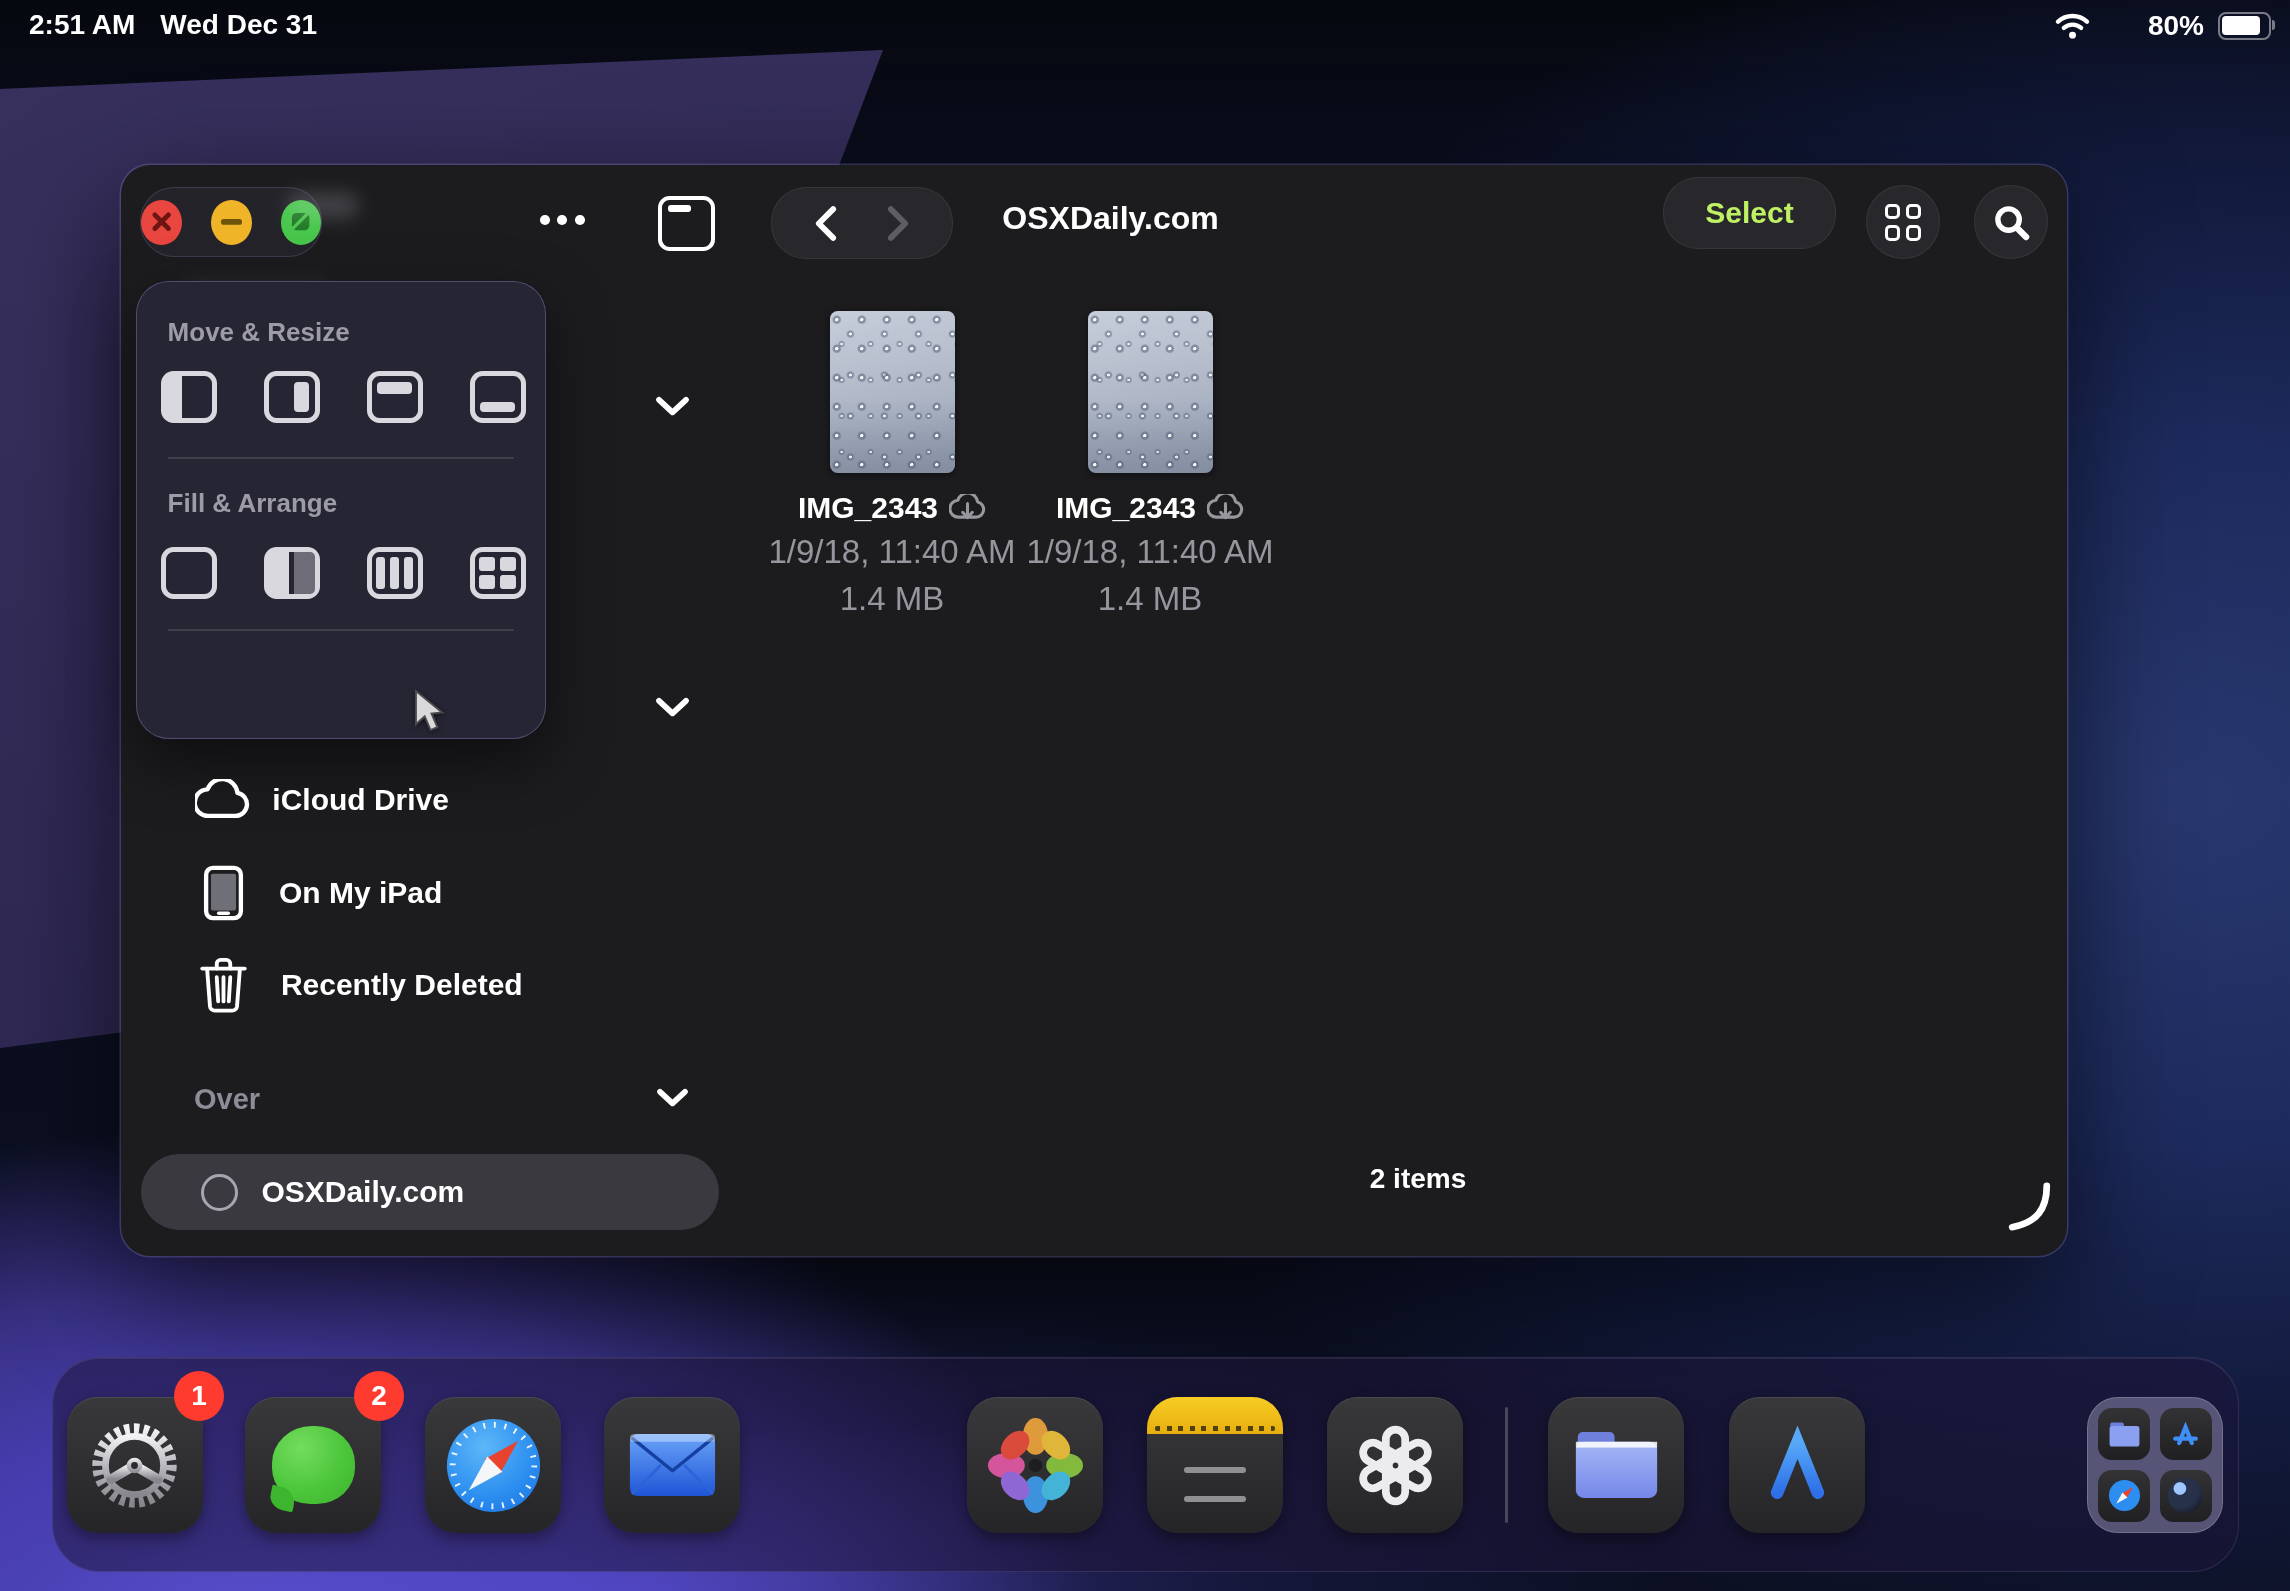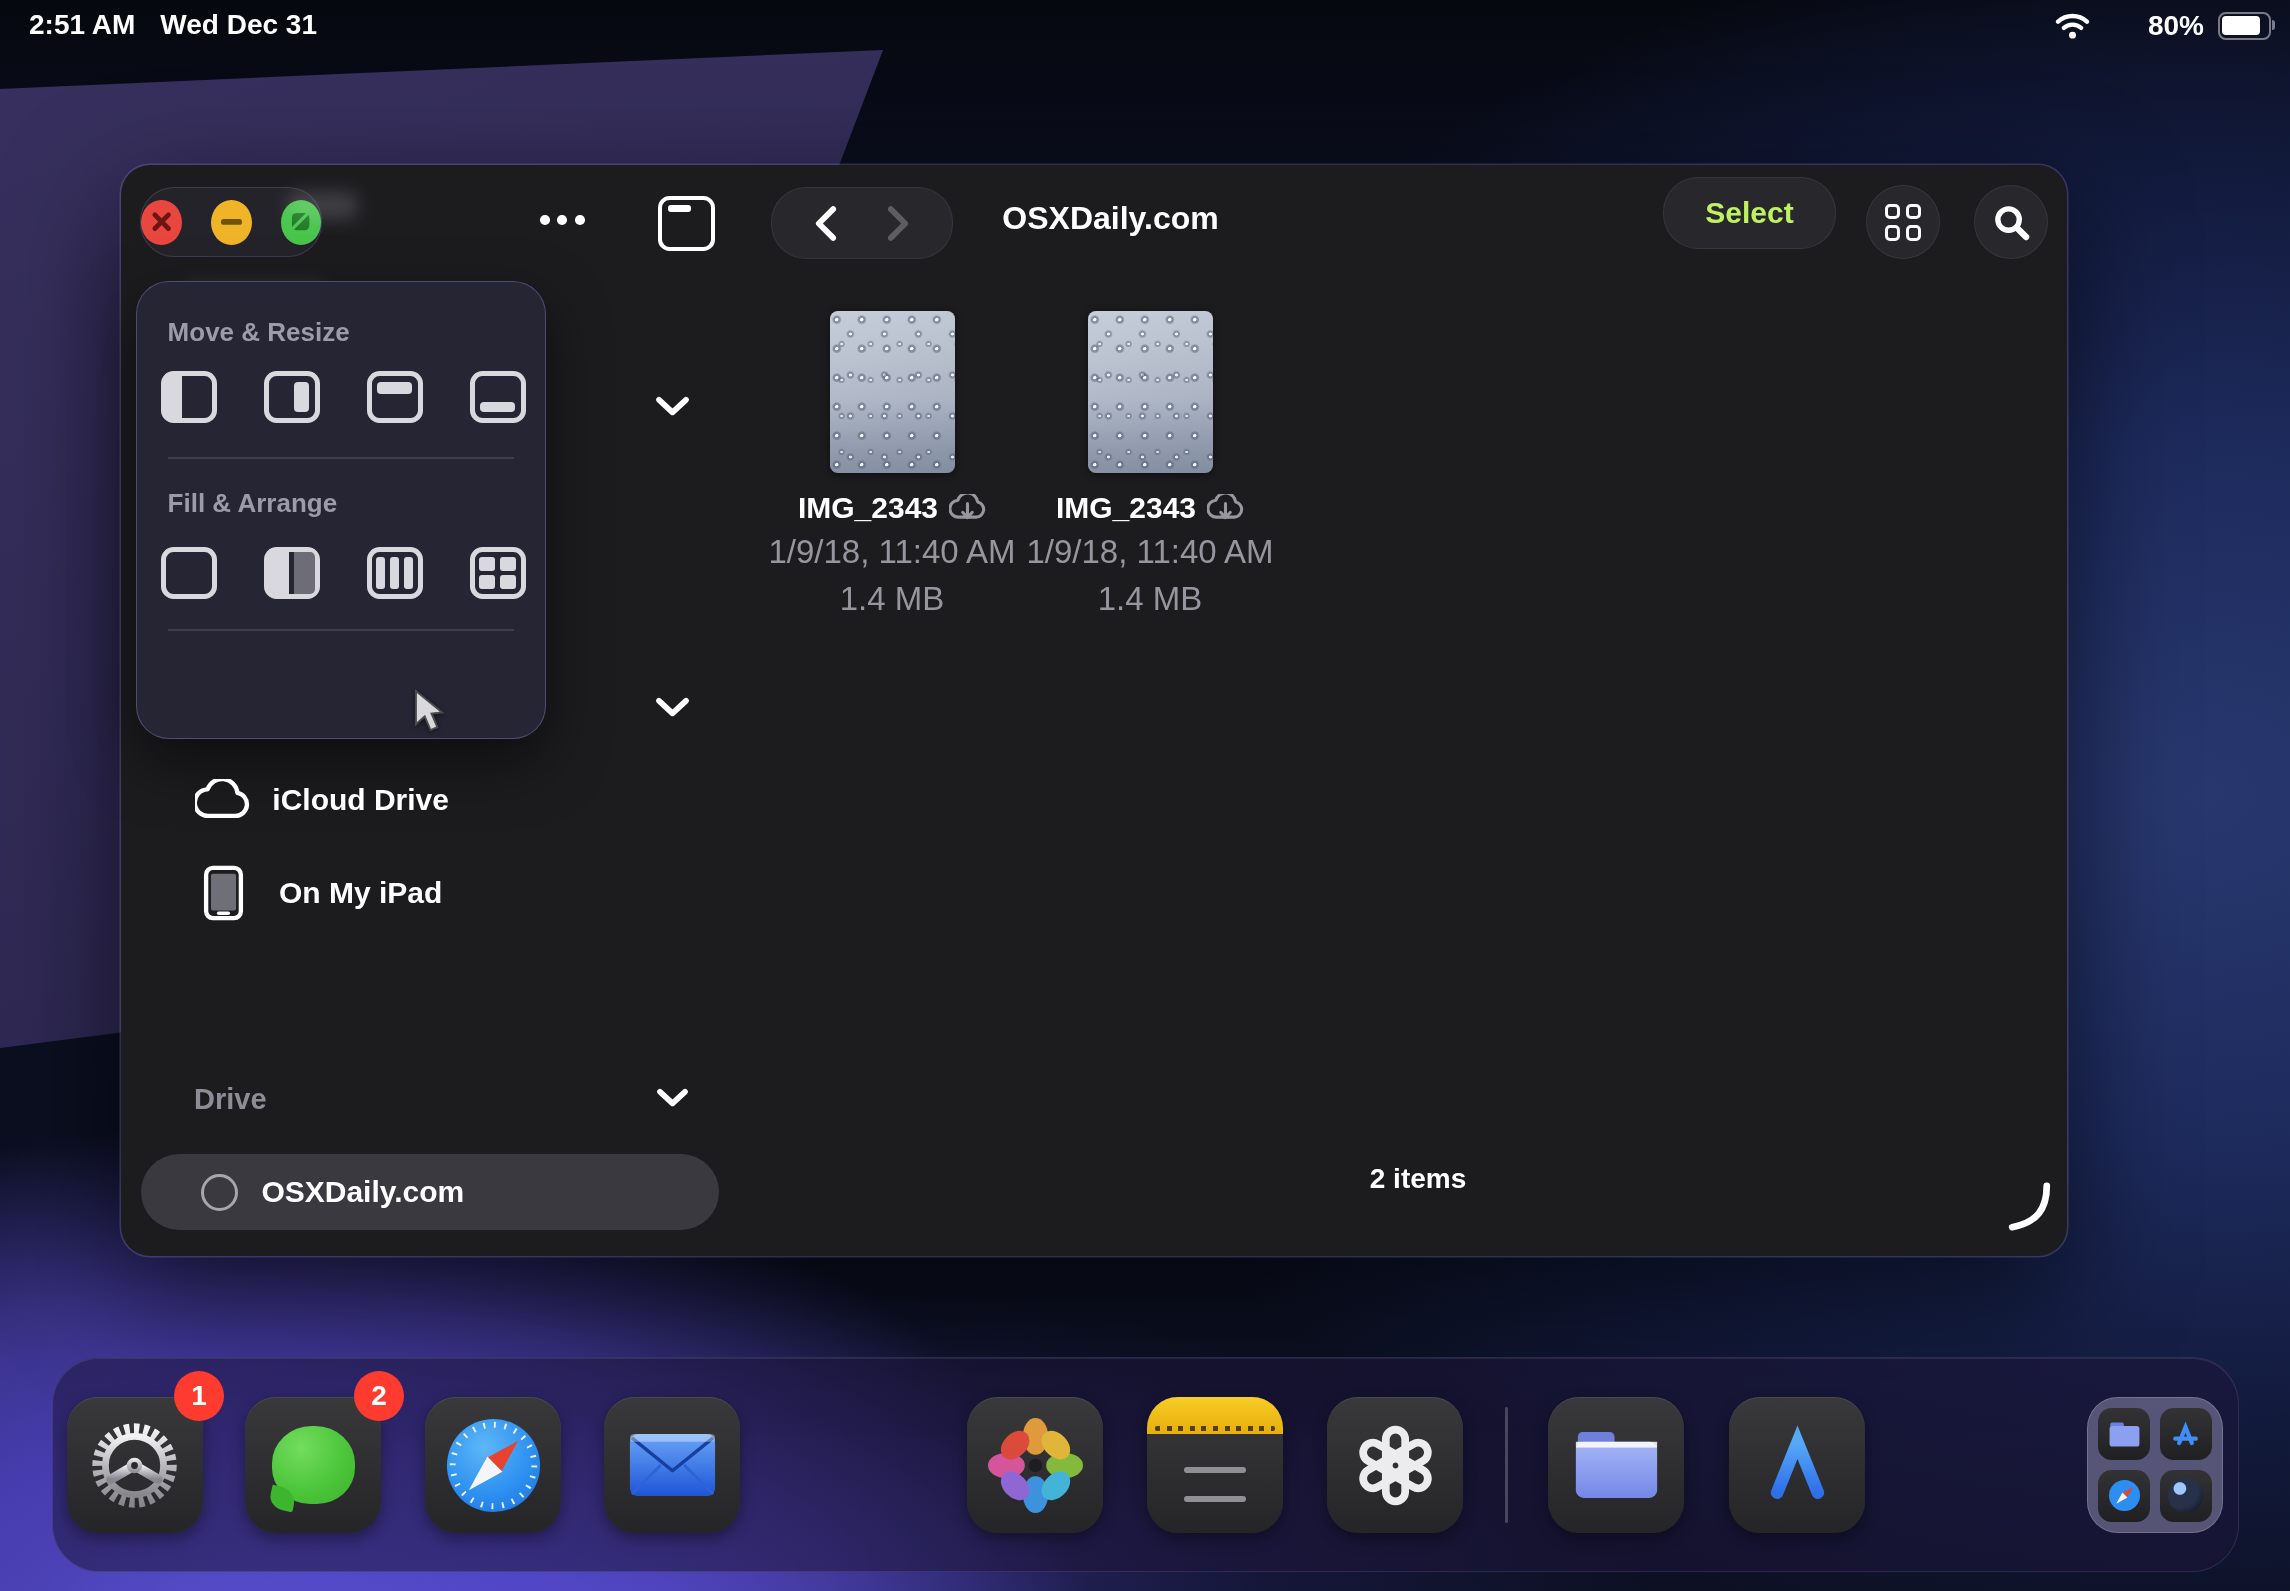--- a/index.html
+++ b/index.html
@@ -259,22 +259,35 @@
     <span>iCloud Drive</span>
   </div>
   <div class="siderow" style="left:82px;top:700px;">
     <svg width="41" height="56" viewBox="0 0 42 58">
       <rect x="3" y="3" width="36" height="52" rx="7" fill="none" stroke="#fff" stroke-width="4.5"></rect>
       <rect x="8" y="9" width="26" height="38" rx="2" fill="#6f6f78"></rect>
       <line x1="16" y1="50" x2="26" y2="50" stroke="#fff" stroke-width="3.5" stroke-linecap="round"></line>
     </svg>
     <span style="margin-left:13.6px">On My iPad</span>
   </div>
-
-  <div class="tags-h" style="left:73px;top:918px;">Drive</div>
+  <div class="siderow" style="left:78px;top:792px;">
+    <svg width="49" height="56" viewBox="0 0 50 58">
+      <g stroke="#fff" stroke-width="4" fill="none" stroke-linecap="round">
+        <line x1="3" y1="12" x2="47" y2="12"></line>
+        <path d="M18 12 v-5 a4 4 0 0 1 4 -4 h6 a4 4 0 0 1 4 4 v5"></path>
+        <path d="M8 12 l3 39 a5 5 0 0 0 5 4.5 h18 a5 5 0 0 0 5 -4.5 l3 -39"></path>
+        <line x1="18" y1="21" x2="19.5" y2="46"></line>
+        <line x1="25" y1="21" x2="25" y2="46"></line>
+        <line x1="32" y1="21" x2="30.5" y2="46"></line>
+      </g>
+    </svg>
+    <span style="margin-left:11.6px">Recently Deleted</span>
+  </div>
+
+  <div class="tags-h" style="left:73px;top:918px;">Over</div>
   <svg class="abs" style="left:534px;top:922px;" width="35" height="23" viewBox="0 0 36 24">
     <polyline class="chev" points="5,5 18,17 31,5"></polyline>
   </svg>
 
   <div class="tagpill">
     <div class="tagcircle"></div>
     <span>OSXDaily.com</span>
   </div>
 
   <div class="abs pill navpill">

